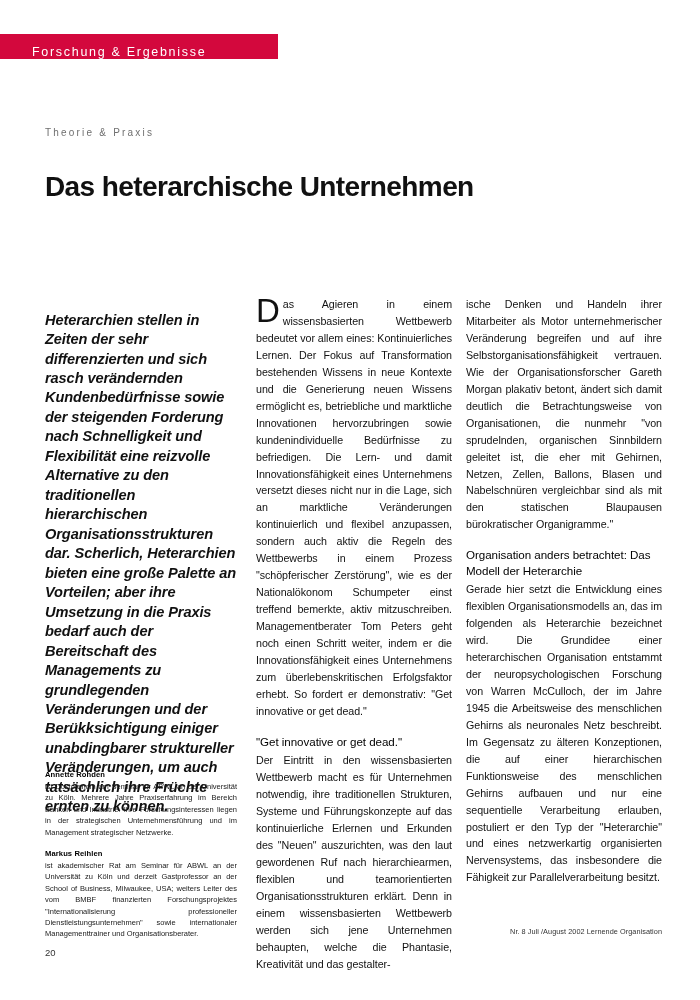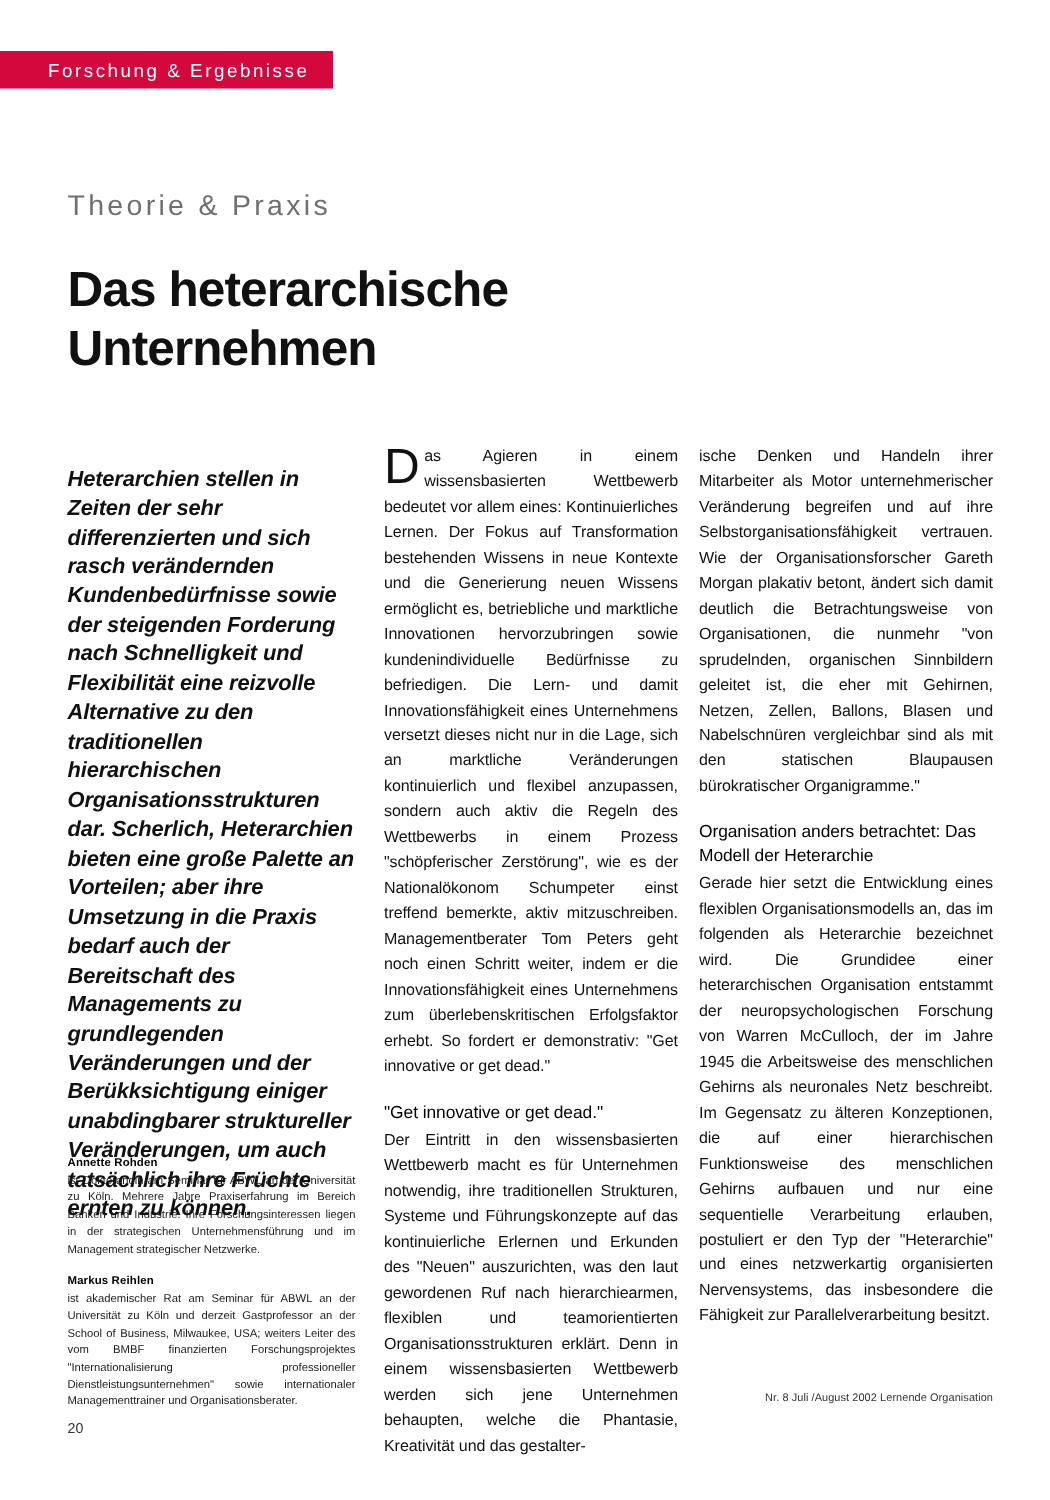--- a/index.html
+++ b/index.html
@@ -21,50 +21,50 @@
     inset: 0;
     width: 700px;
     height: 1000px;
   }
 
   
   .section-banner {
     position: absolute;
     left: 0;
     top: 34px;
-    width: 222px;
+    width: 278px;
     height: 25px;
     background: #d3083d;
     display: flex;
-    align-items: center;
+    align-items: flex-end;
   }
   .section-banner-label {
     color: #ffffff;
     font-size: 12.5px;
     letter-spacing: 1.7px;
     padding-left: 32px;
     font-weight: 400;
     white-space: nowrap;
   }
 
   
   .kicker {
     position: absolute;
     left: 45px;
     top: 127px;
-    font-size: 19px;
+    font-size: 10px;
     letter-spacing: 2.2px;
     color: #6f6f6f;
   }
   .headline {
     position: absolute;
     left: 45px;
     top: 152px;
     width: 430px;
-    font-size: 33px;
+    font-size: 28px;
     font-weight: bold;
     line-height: 1.17;
     letter-spacing: -0.6px;
     color: #111111;
   }
   .byline {
     position: absolute;
     left: 45px;
     top: 261px;
     font-size: 13.2px;

